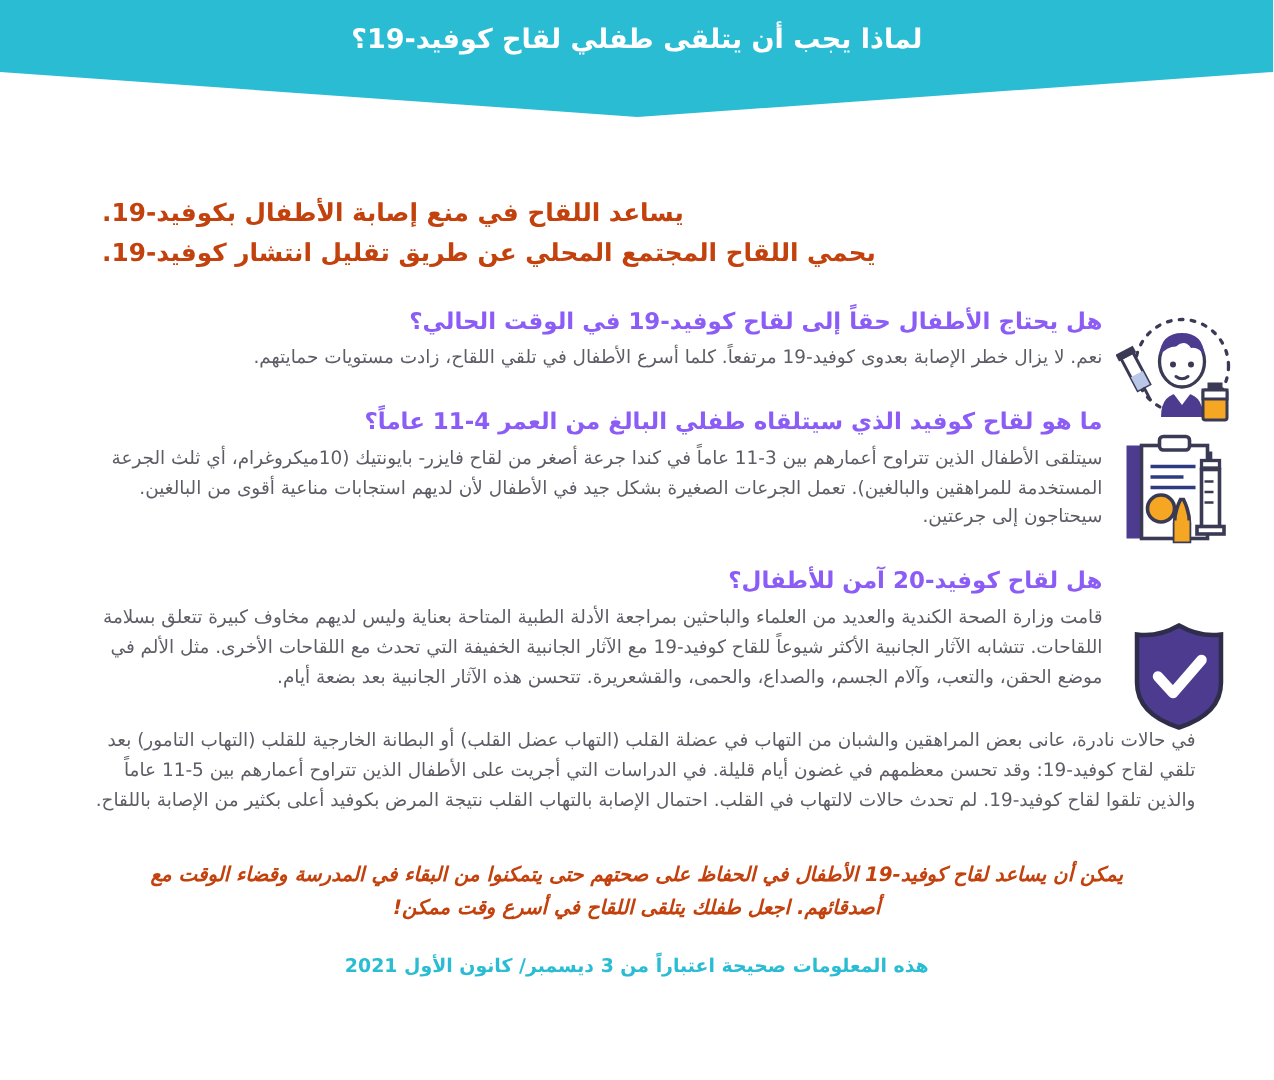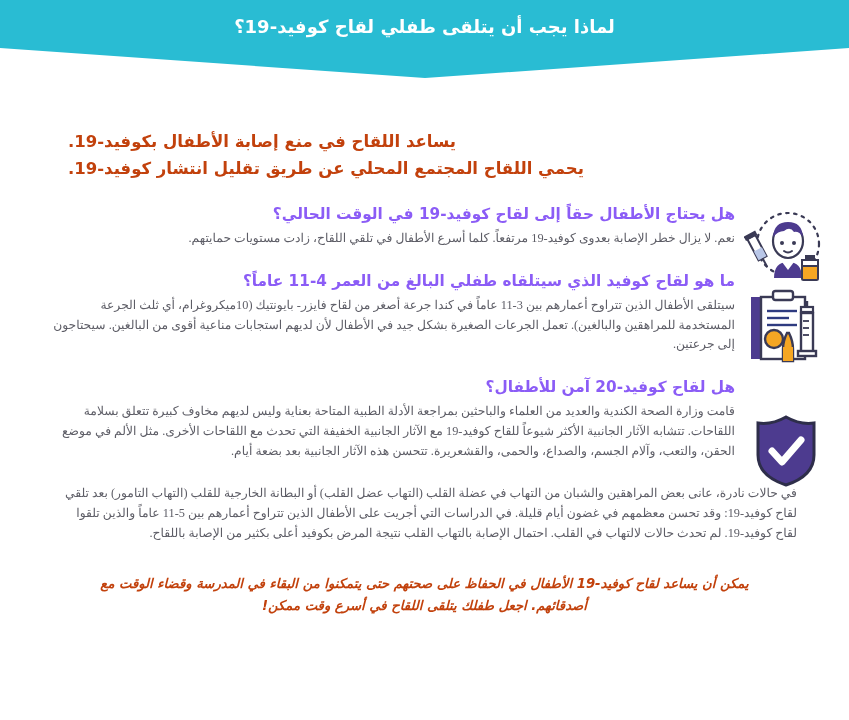--- a/index.html
+++ b/index.html
@@ -77,21 +77,20 @@
     text-align: right;
     margin-bottom: 4px;
     direction: rtl;
   }
   .q-body {
     color: #5d5d66;
     font-size: 12.3px;
     line-height: 1.62;
     text-align: right;
     direction: rtl;
-    font-family: Liberation Serif, serif;
   }
 
   .icon-slot {
     position: absolute;
     right: -2px;
     top: 0;
     width: 86px;
     height: 86px;
     display: flex;
     align-items: flex-start;
@@ -201,15 +200,16 @@
     <div class="q-heading">هل لقاح كوفيد-20 آمن للأطفال؟</div>
     <div class="q-body">قامت وزارة الصحة الكندية والعديد من العلماء والباحثين بمراجعة الأدلة الطبية المتاحة بعناية وليس لديهم مخاوف كبيرة تتعلق بسلامة اللقاحات. تتشابه الآثار الجانبية الأكثر شيوعاً للقاح كوفيد-19 مع الآثار الجانبية الخفيفة التي تحدث مع اللقاحات الأخرى. مثل الألم في موضع الحقن، والتعب، وآلام الجسم، والصداع، والحمى، والقشعريرة. تتحسن هذه الآثار الجانبية بعد بضعة أيام.</div>
   </div>
 
   <div class="section no-icon">
     <div class="q-body">في حالات نادرة، عانى بعض المراهقين والشبان من التهاب في عضلة القلب (التهاب عضل القلب) أو البطانة الخارجية للقلب (التهاب التامور) بعد تلقي لقاح كوفيد-19: وقد تحسن معظمهم في غضون أيام قليلة. في الدراسات التي أجريت على الأطفال الذين تتراوح أعمارهم بين 5-11 عاماً والذين تلقوا لقاح كوفيد-19. لم تحدث حالات لالتهاب في القلب. احتمال الإصابة بالتهاب القلب نتيجة المرض بكوفيد أعلى بكثير من الإصابة باللقاح.</div>
   </div>
 
   <div class="footer">
     <div class="footer-cta">يمكن أن يساعد لقاح كوفيد-19 الأطفال في الحفاظ على صحتهم حتى يتمكنوا من البقاء في المدرسة وقضاء الوقت مع أصدقائهم.  اجعل طفلك يتلقى اللقاح في أسرع وقت ممكن!</div>
+    <div class="footer-date">هذه المعلومات صحيحة اعتباراً من 3 ديسمبر/ كانون الأول 2021</div>
   </div>
 
 </div>
 
 </body></html>

